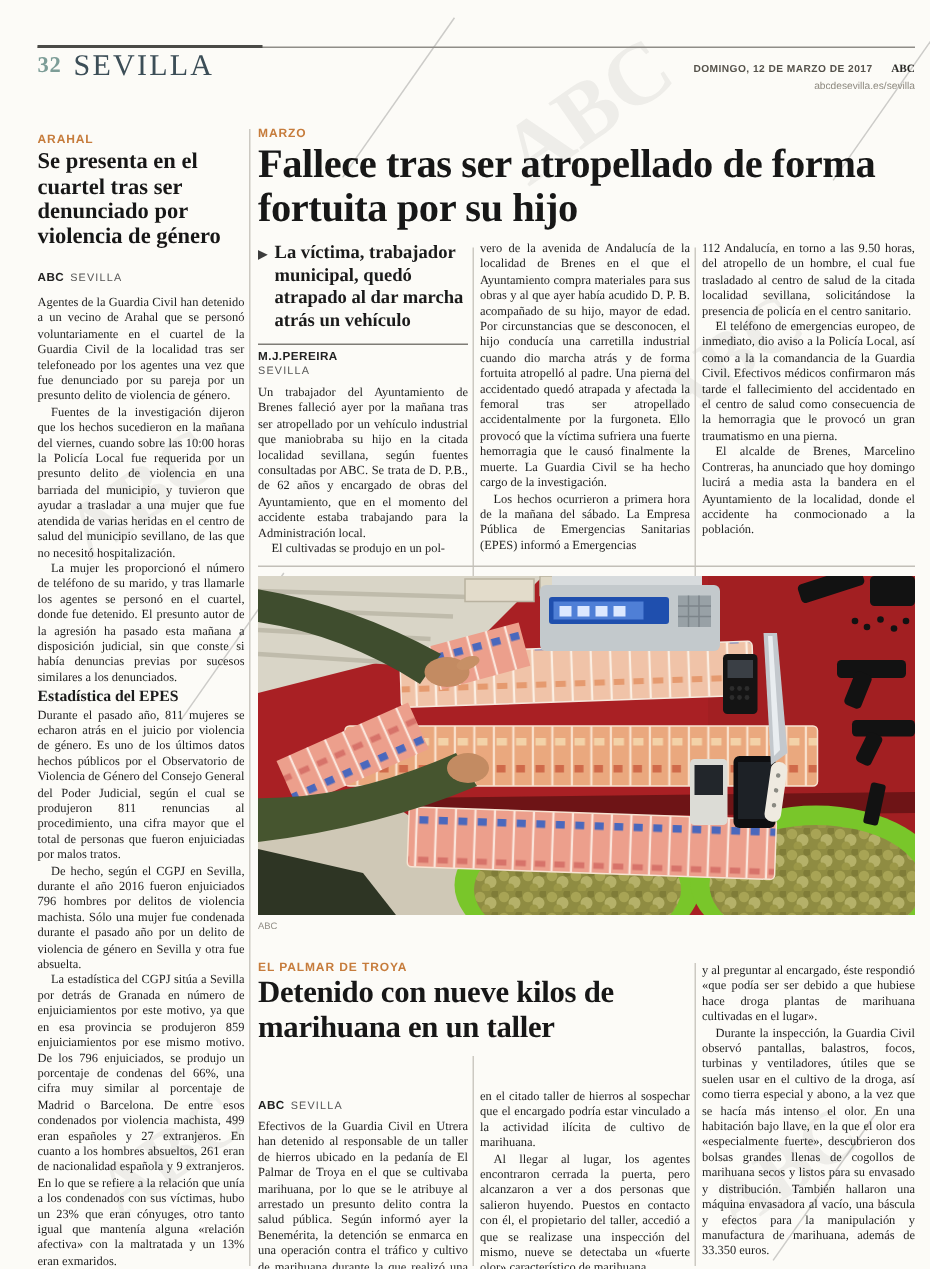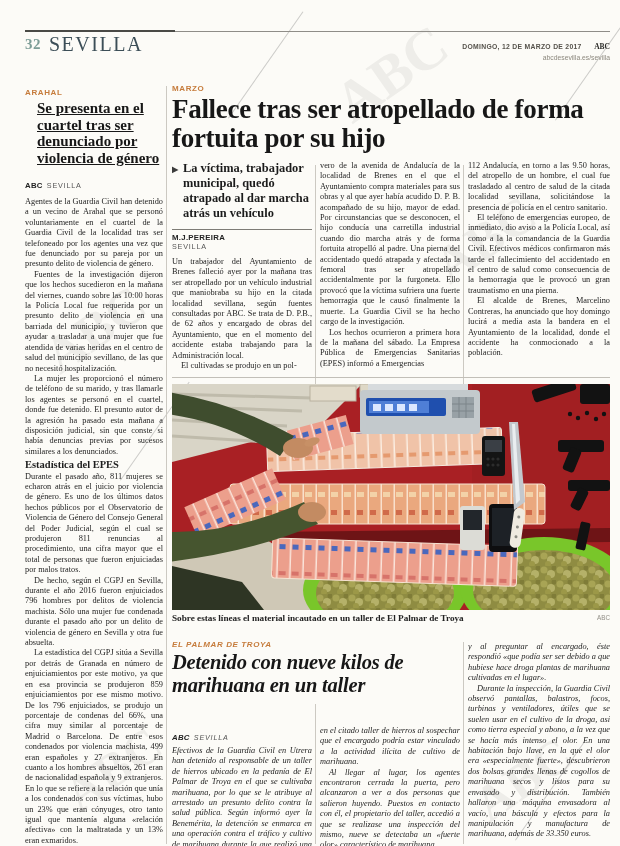--- a/index.html
+++ b/index.html
@@ -20,38 +20,38 @@
   .kicker{font-family:"Liberation Sans",sans-serif;font-size:8px;font-weight:bold;color:#c67c3c;letter-spacing:.6px;}
   .headline{font-weight:bold;color:#171717;}
   .byline{font-family:"Liberation Sans",sans-serif;font-size:7.8px;font-weight:bold;color:#222;letter-spacing:.3px;}
   .byplace{font-family:"Liberation Sans",sans-serif;font-size:7.2px;font-weight:normal;color:#555;letter-spacing:.8px;}
   .body{font-size:8.3px;line-height:10.4px;text-align:justify;}
   .body p{margin:0;}
   .body p.ind{text-indent:9px;}
   .subhead{font-size:10.5px;font-weight:bold;margin:3px 0 1px 0;}
   
   #col-arahal{position:absolute;left:25px;top:88px;width:138px;height:756px;overflow:hidden;}
-  #arahal-head{font-size:15px;line-height:16.5px;margin:3px 0 8px 12px;text-decoration:underline;}
+  #arahal-head{font-size:15px;line-height:16.5px;margin:3px 0 8px 0;}
   
   #brenes{position:absolute;left:172px;top:84px;width:438px;}
   #brenes-head{font-size:27px;line-height:29px;letter-spacing:-.3px;margin:2px 0 8px 0;}
   .cols3{display:flex;gap:8px;}
   .col{width:140px;overflow:hidden;}
   #brenes .col{height:226px;}
   .standfirst{font-size:12.4px;line-height:15px;font-weight:bold;color:#1b1b1b;padding-left:11px;position:relative;margin-bottom:8px;}
   .standfirst .arrow{position:absolute;left:0;top:1px;font-size:8px;color:#3c3c3c;}
   .bylinebox{border-top:1px solid #7e7c76;padding-top:3px;margin-bottom:6px;}
   
   #photoblock{position:absolute;left:172px;top:384px;width:438px;height:226px;background:#a92024;overflow:hidden;}
   #photorule{position:absolute;left:172px;top:377px;width:438px;height:1px;background:#c2bfb8;}
   #captionrow{position:absolute;left:172px;top:613px;width:438px;display:flex;justify-content:space-between;}
   #caption{font-size:9.2px;font-weight:bold;color:#222;}
   #photocredit{font-size:6.3px;color:#918e86;font-family:"Liberation Sans",sans-serif;margin-top:1px;}
   
-  #palmar{position:absolute;left:172px;top:640px;width:438px;height:206px;font-style:italic;}
+  #palmar{position:absolute;left:172px;top:640px;width:438px;height:206px;}
   #palmar-left{position:absolute;left:0;top:0;width:288px;}
   #palmar-head{font-size:20.5px;line-height:22.5px;letter-spacing:-.2px;margin:2px 0 6px 0;}
   #palmar-cols{position:absolute;left:0;top:62px;width:288px;display:flex;gap:8px;}
   #palmar-cols .col{height:144px;margin-top:24px;}
   #palmar-col3{position:absolute;left:296px;top:2px;width:142px;height:204px;overflow:hidden;}
   
   .wm{position:absolute;font-family:"Liberation Serif",serif;font-weight:bold;color:rgba(60,60,60,.07);
       transform:rotate(-35deg);pointer-events:none;user-select:none;}
   .wline{position:absolute;height:1px;background:rgba(80,80,80,.28);transform-origin:left top;pointer-events:none;}
 </style>
@@ -252,21 +252,20 @@
           <rect x="118" y="38" width="62" height="30" fill="url(#pBillsC)"></rect>
         </g>
       <path d="M -5 8 Q 60 18 122 52 L 108 72 Q 55 38 -5 30 Z" fill="#3f4d2e"></path>
       <ellipse cx="126" cy="64" rx="15" ry="10" fill="#c38b62"></ellipse>
       <ellipse cx="140" cy="58" rx="8" ry="4" fill="#c79066" transform="rotate(-20 140 58)"></ellipse>
       <path d="M -5 148 Q 60 150 132 118 L 146 140 Q 80 168 -5 178 Z" fill="#46552f"></path>
       <ellipse cx="140" cy="128" rx="14" ry="10" fill="#c38b62"></ellipse>
     </svg>
   </div>
   <div id="captionrow">
-    <span id="caption">Sobre estas líneas el material incautado en un taller de El Palmar de Troya</span>
     <span id="photocredit">ABC</span>
   </div>
 
   <div id="palmar">
     <div id="palmar-left">
       <div class="kicker">EL PALMAR DE TROYA</div>
       <div id="palmar-head" class="headline">Detenido con nueve kilos de marihuana en un taller</div>
     </div>
     <div id="palmar-cols">
       <div class="col">

